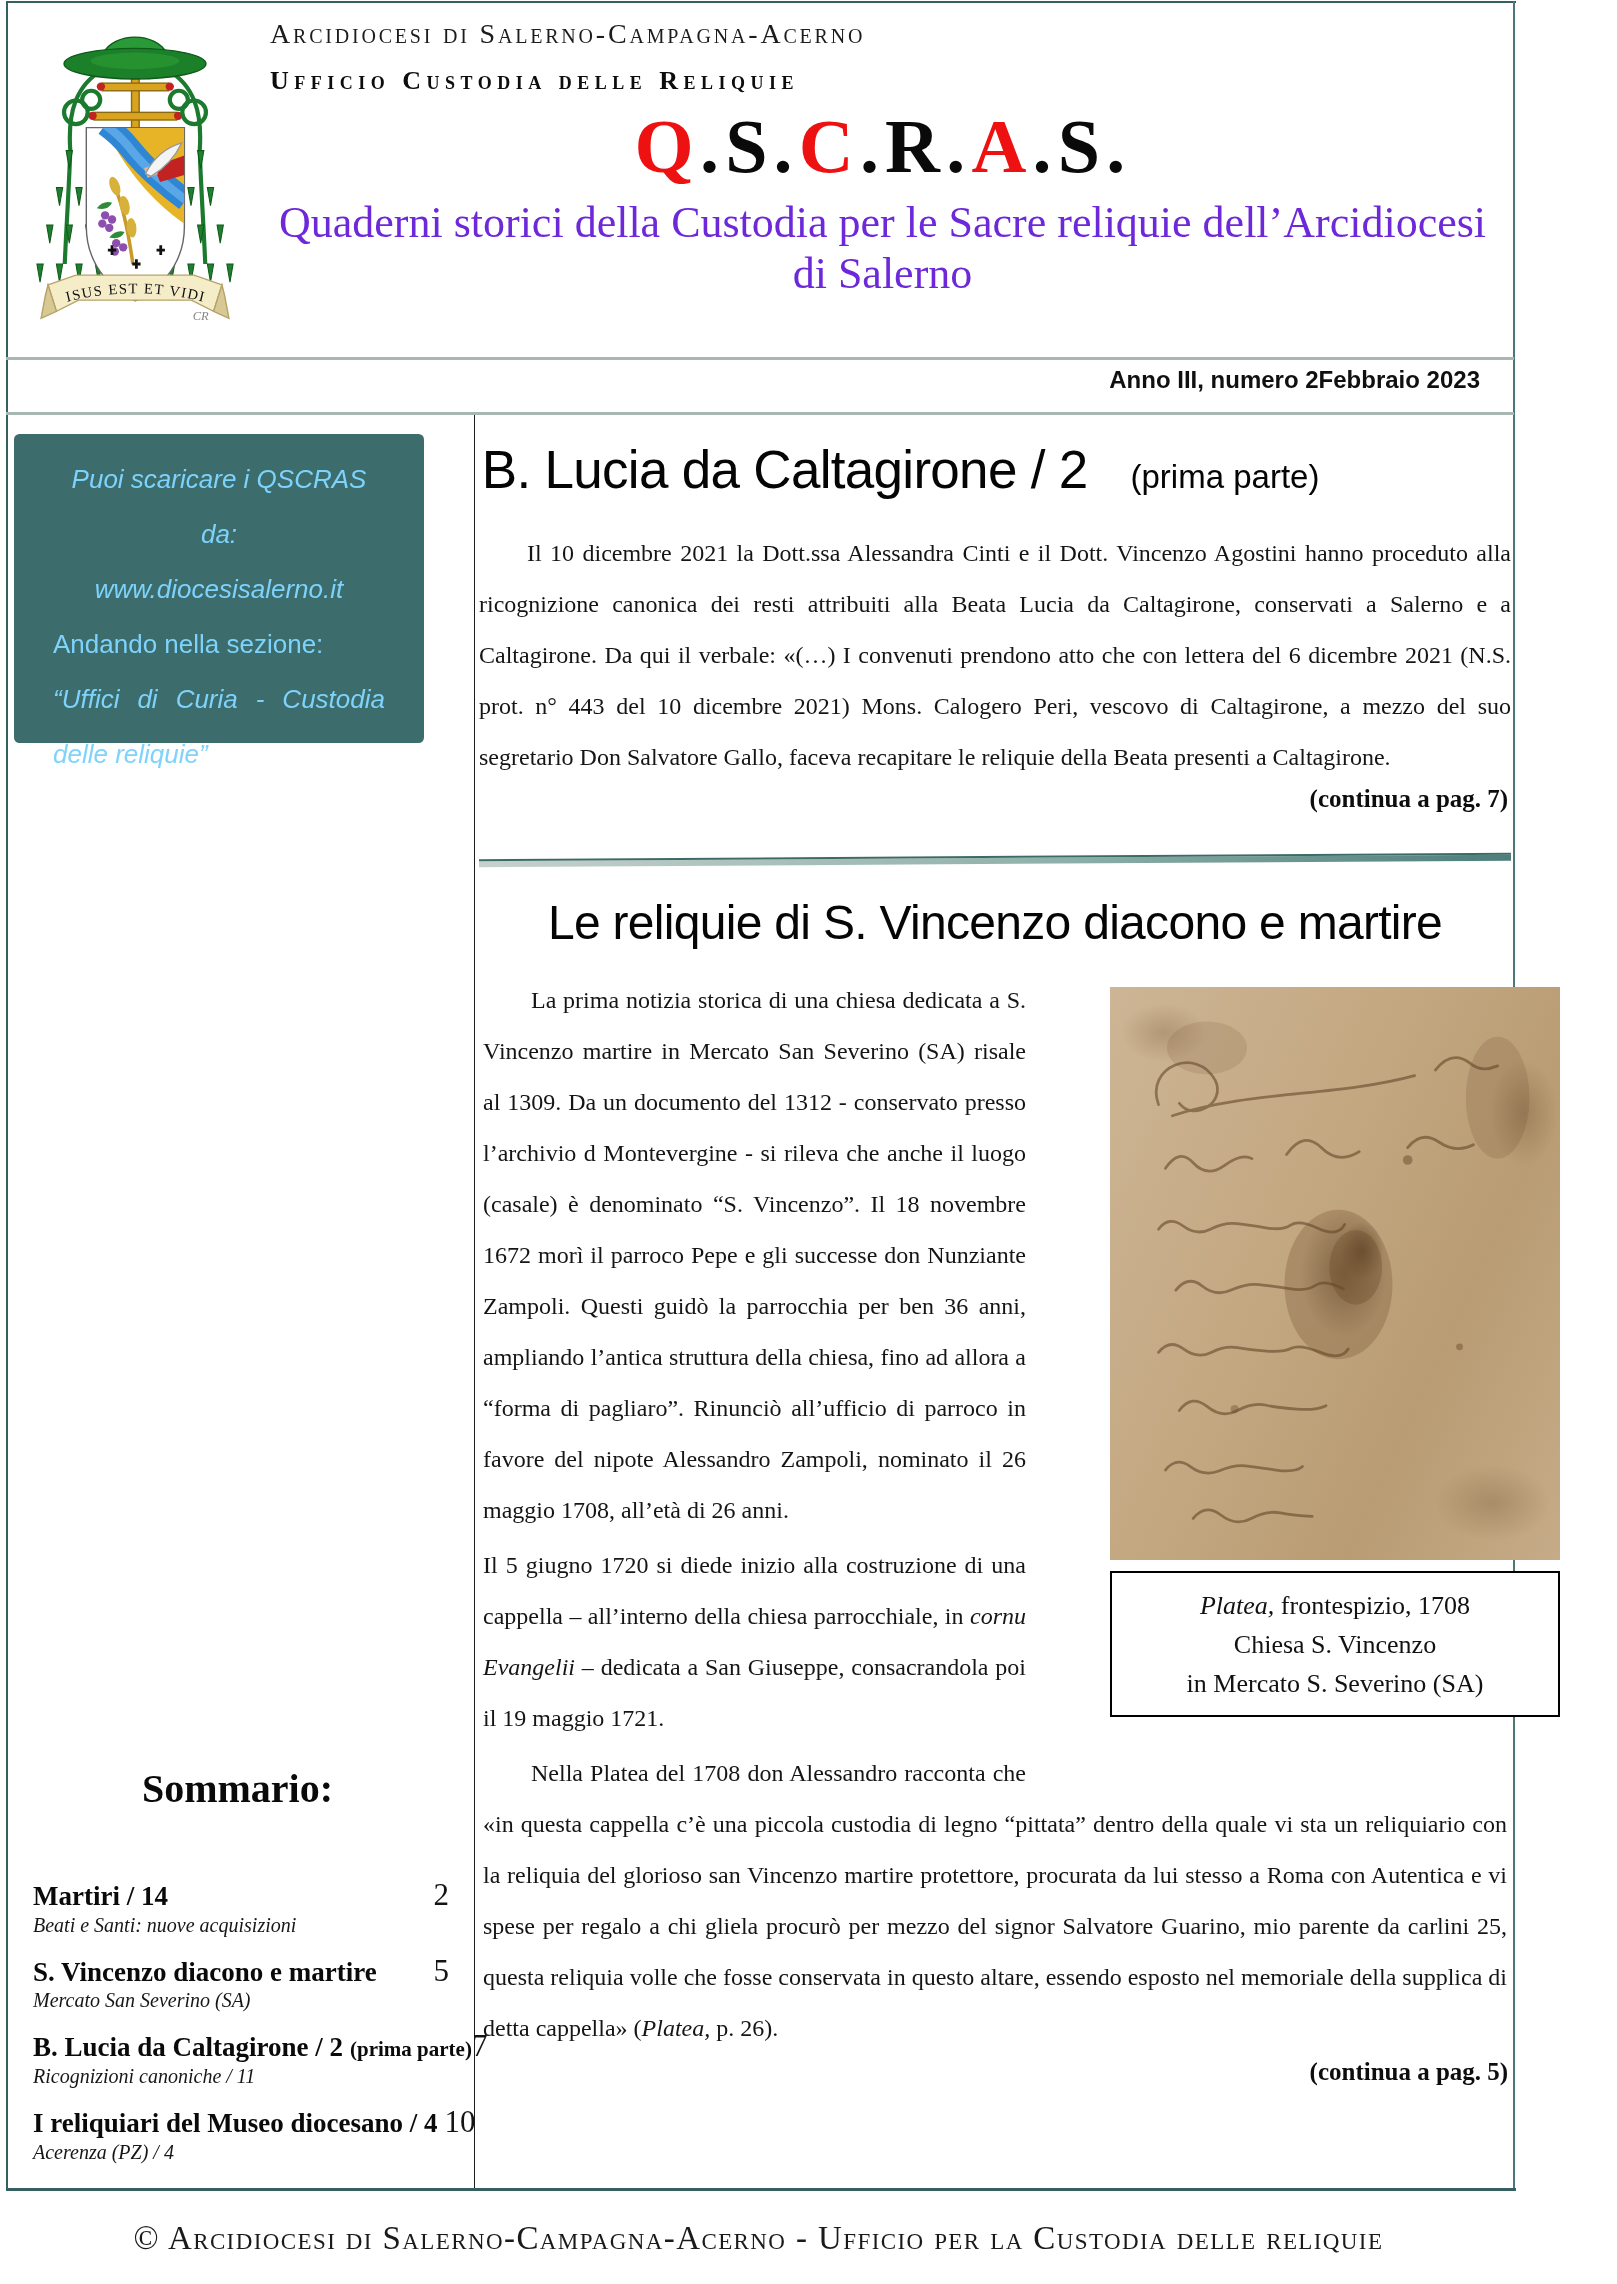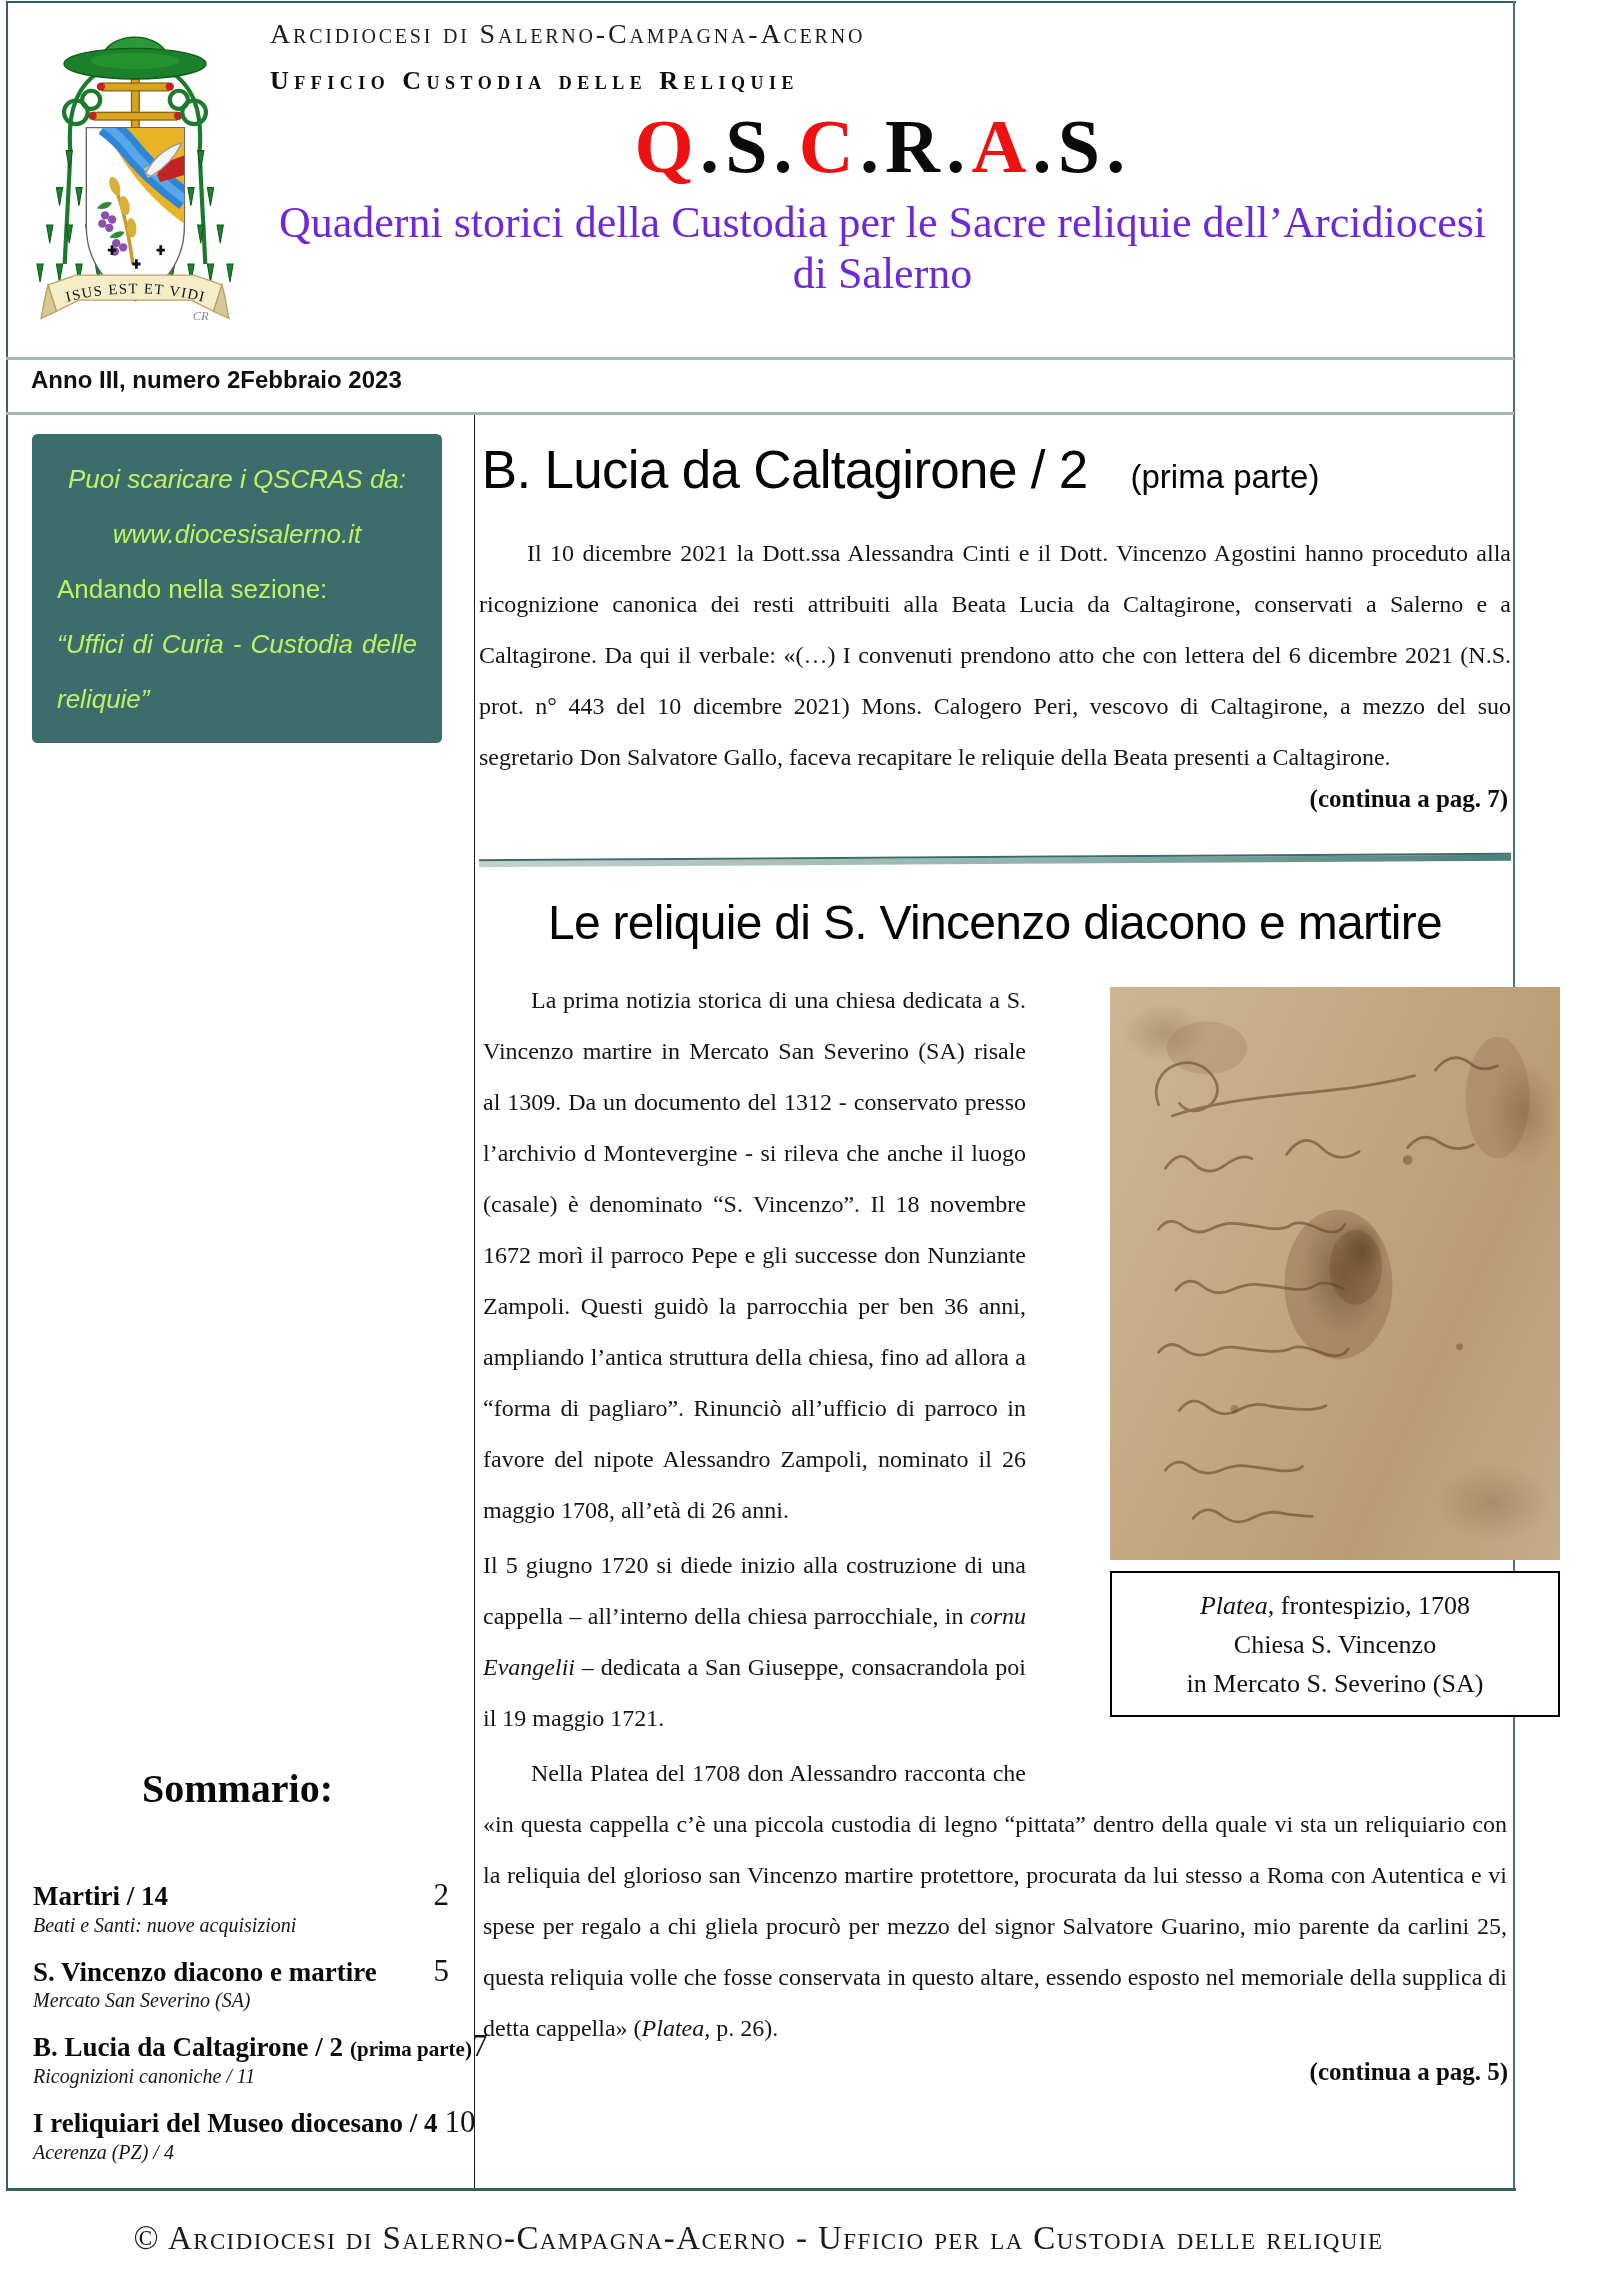--- a/index.html
+++ b/index.html
@@ -18,27 +18,27 @@
   
   .logo{position:absolute;left:25px;top:8.3px;width:220px;height:320px;}
   .org-block{position:absolute;left:270px;top:18px;font-variant:small-caps;}
   .org-1{font-size:28px;letter-spacing:2.8px;color:#1c1c1c;text-align:right;}
   .org-2{font-size:26px;font-weight:bold;letter-spacing:5.5px;margin-top:16px;color:#0d0d0d;}
   .title-line{position:absolute;left:270px;top:105px;width:1226px;text-align:center;
               font-weight:bold;font-size:76px;letter-spacing:6.2px;line-height:1.1;}
   .subtitle{position:absolute;left:269px;top:197px;width:1227px;text-align:center;font-size:44px;color:#6d28d9;}
 
   
-  .issue-bar{position:absolute;left:31px;top:366px;width:1449px;display:flex;justify-content:flex-start;
+  .issue-bar{position:absolute;left:31px;top:366px;width:1449px;display:flex;justify-content:flex-end;
              font-family:"Liberation Sans",sans-serif;font-weight:bold;font-size:24px;color:#101010;}
 
   
-  .dl-box{position:absolute;left:32px;top:434px;width:410px;height:309px;background:#3d6c6c;border-radius:5.5px;
-          color:#bef264;font-family:"Liberation Sans",sans-serif;font-size:26px;line-height:55px;
-          padding:18px 25px;box-sizing:border-box;}
+  .dl-box{position:absolute;left:14px;top:434px;width:410px;height:309px;background:#3d6c6c;border-radius:5.5px;
+          color:#7dd3fc;font-family:"Liberation Sans",sans-serif;font-size:26px;line-height:55px;
+          padding:18px 39px;box-sizing:border-box;}
   .dl-center{text-align:center;font-style:italic;}
   .dl-left{text-align:left;}
   .dl-just{text-align:justify;font-style:italic;}
 
   .sommario-heading{position:absolute;left:7px;top:1765px;width:461px;text-align:center;
                     font-size:40px;font-weight:bold;color:#0a0a0a;}
   .sommario-list{position:absolute;left:33px;top:1877px;width:416px;}
   .toc-entry{margin-bottom:16px;}
   .toc-row{display:flex;justify-content:space-between;align-items:baseline;}
   .toc-title{font-weight:bold;font-size:27px;white-space:nowrap;color:#0a0a0a;}

